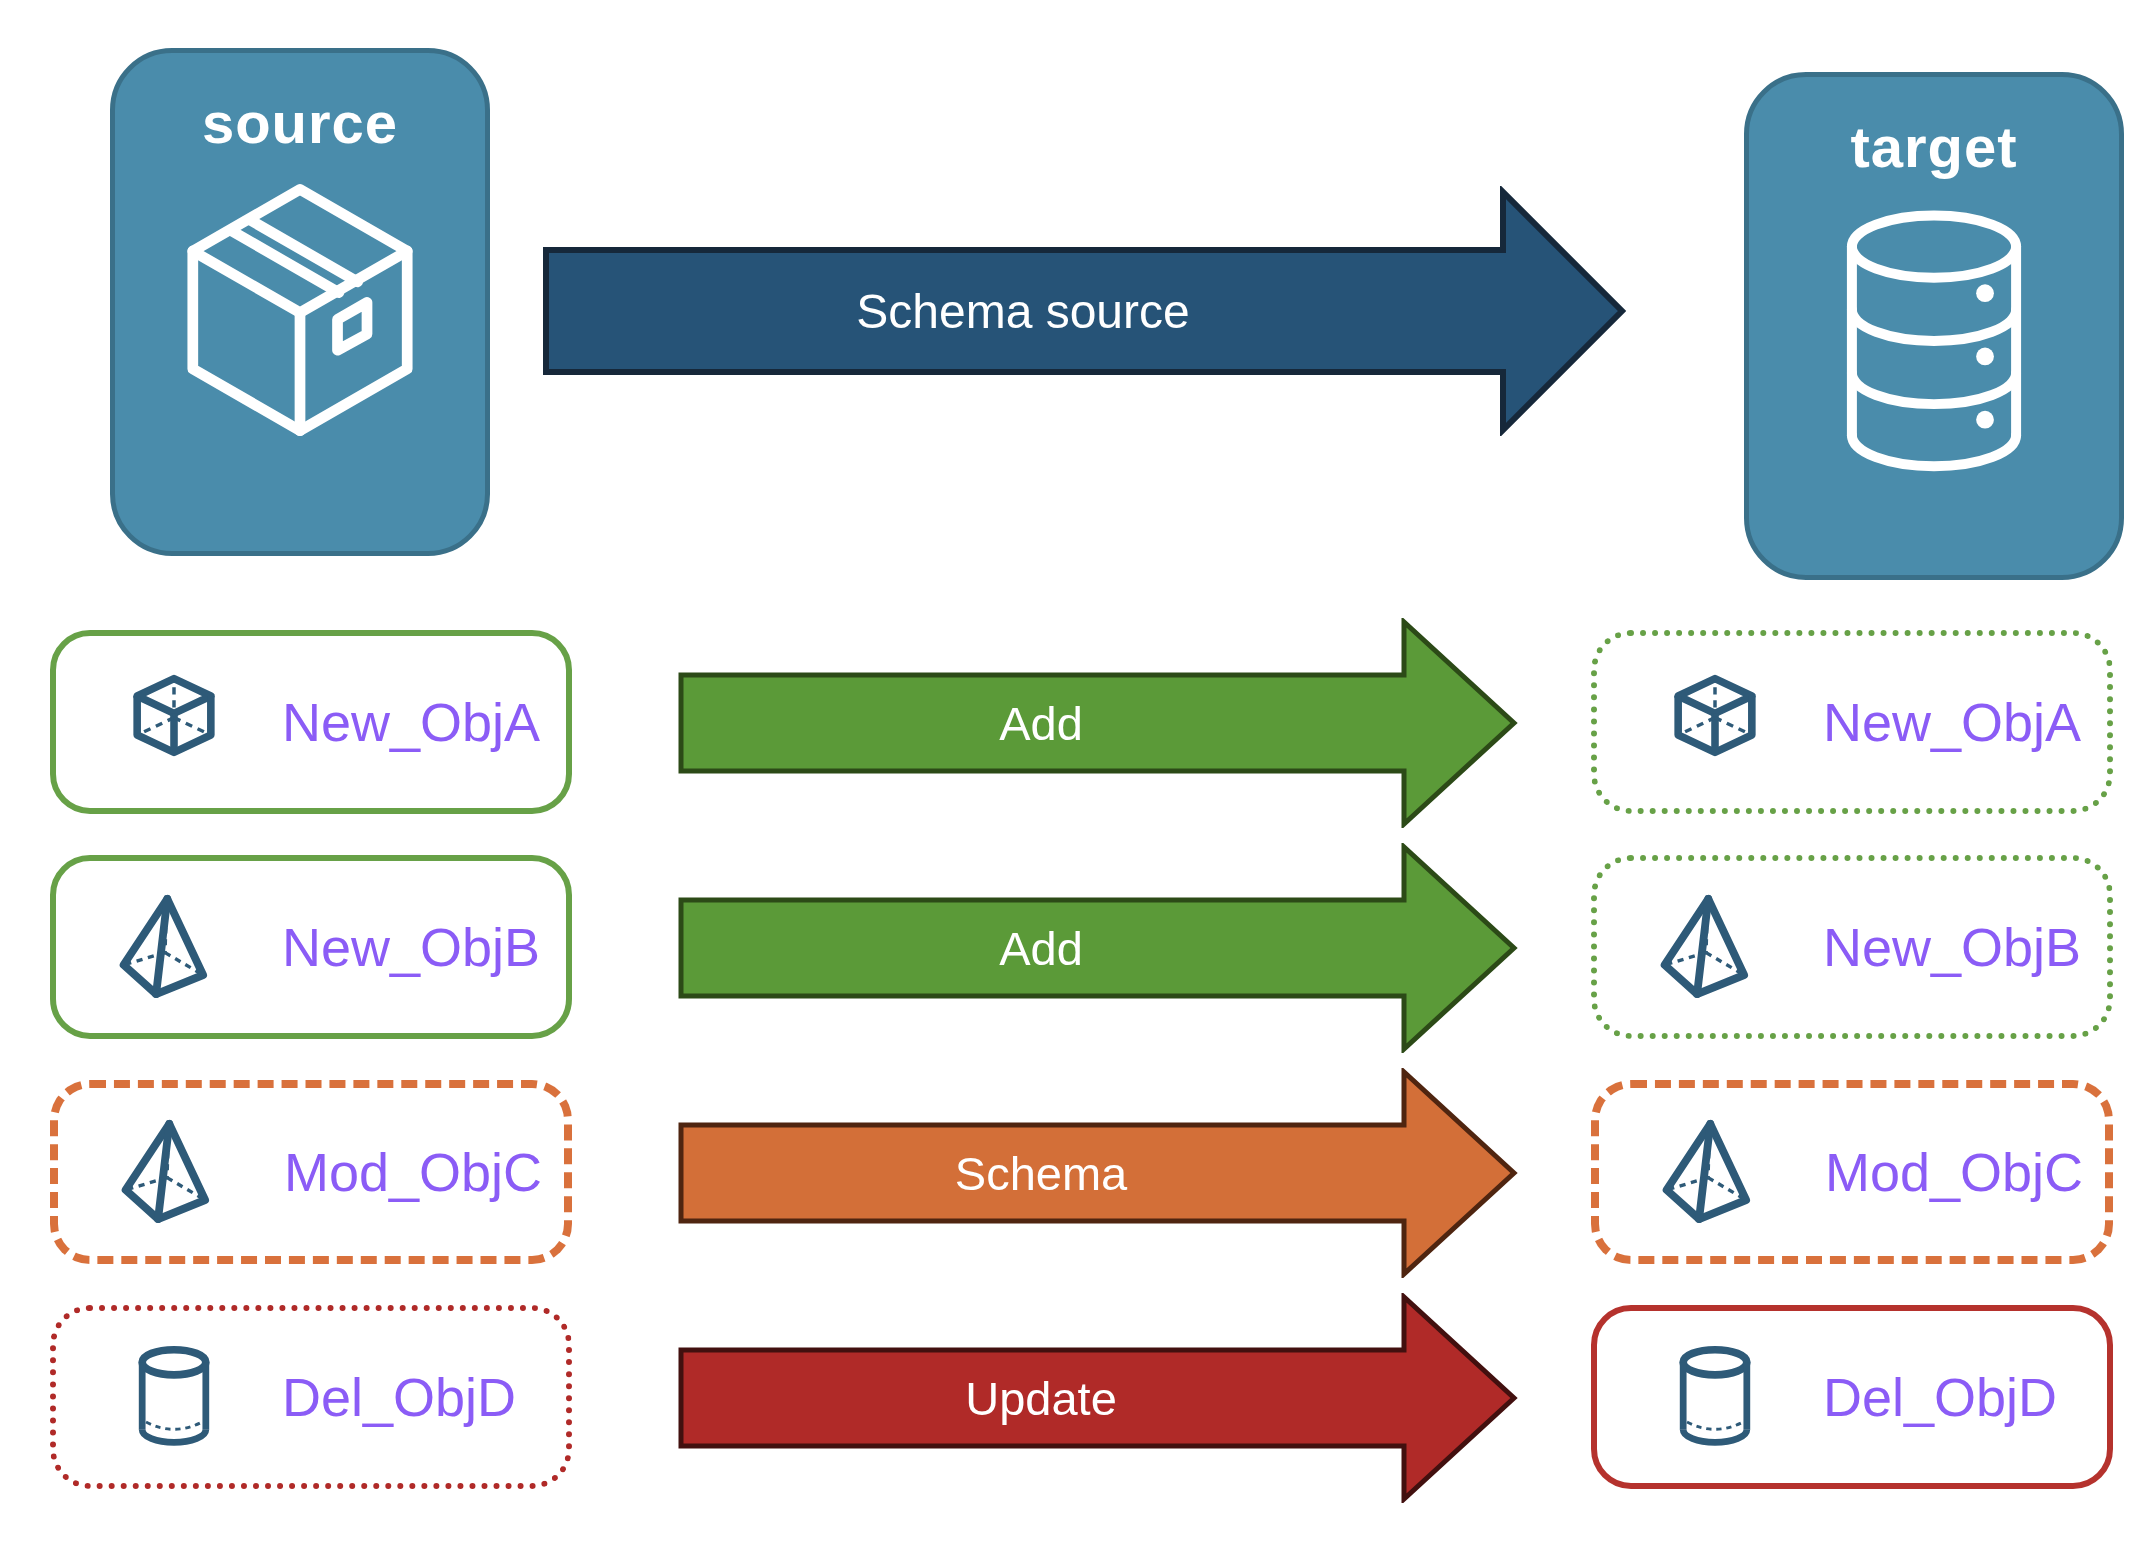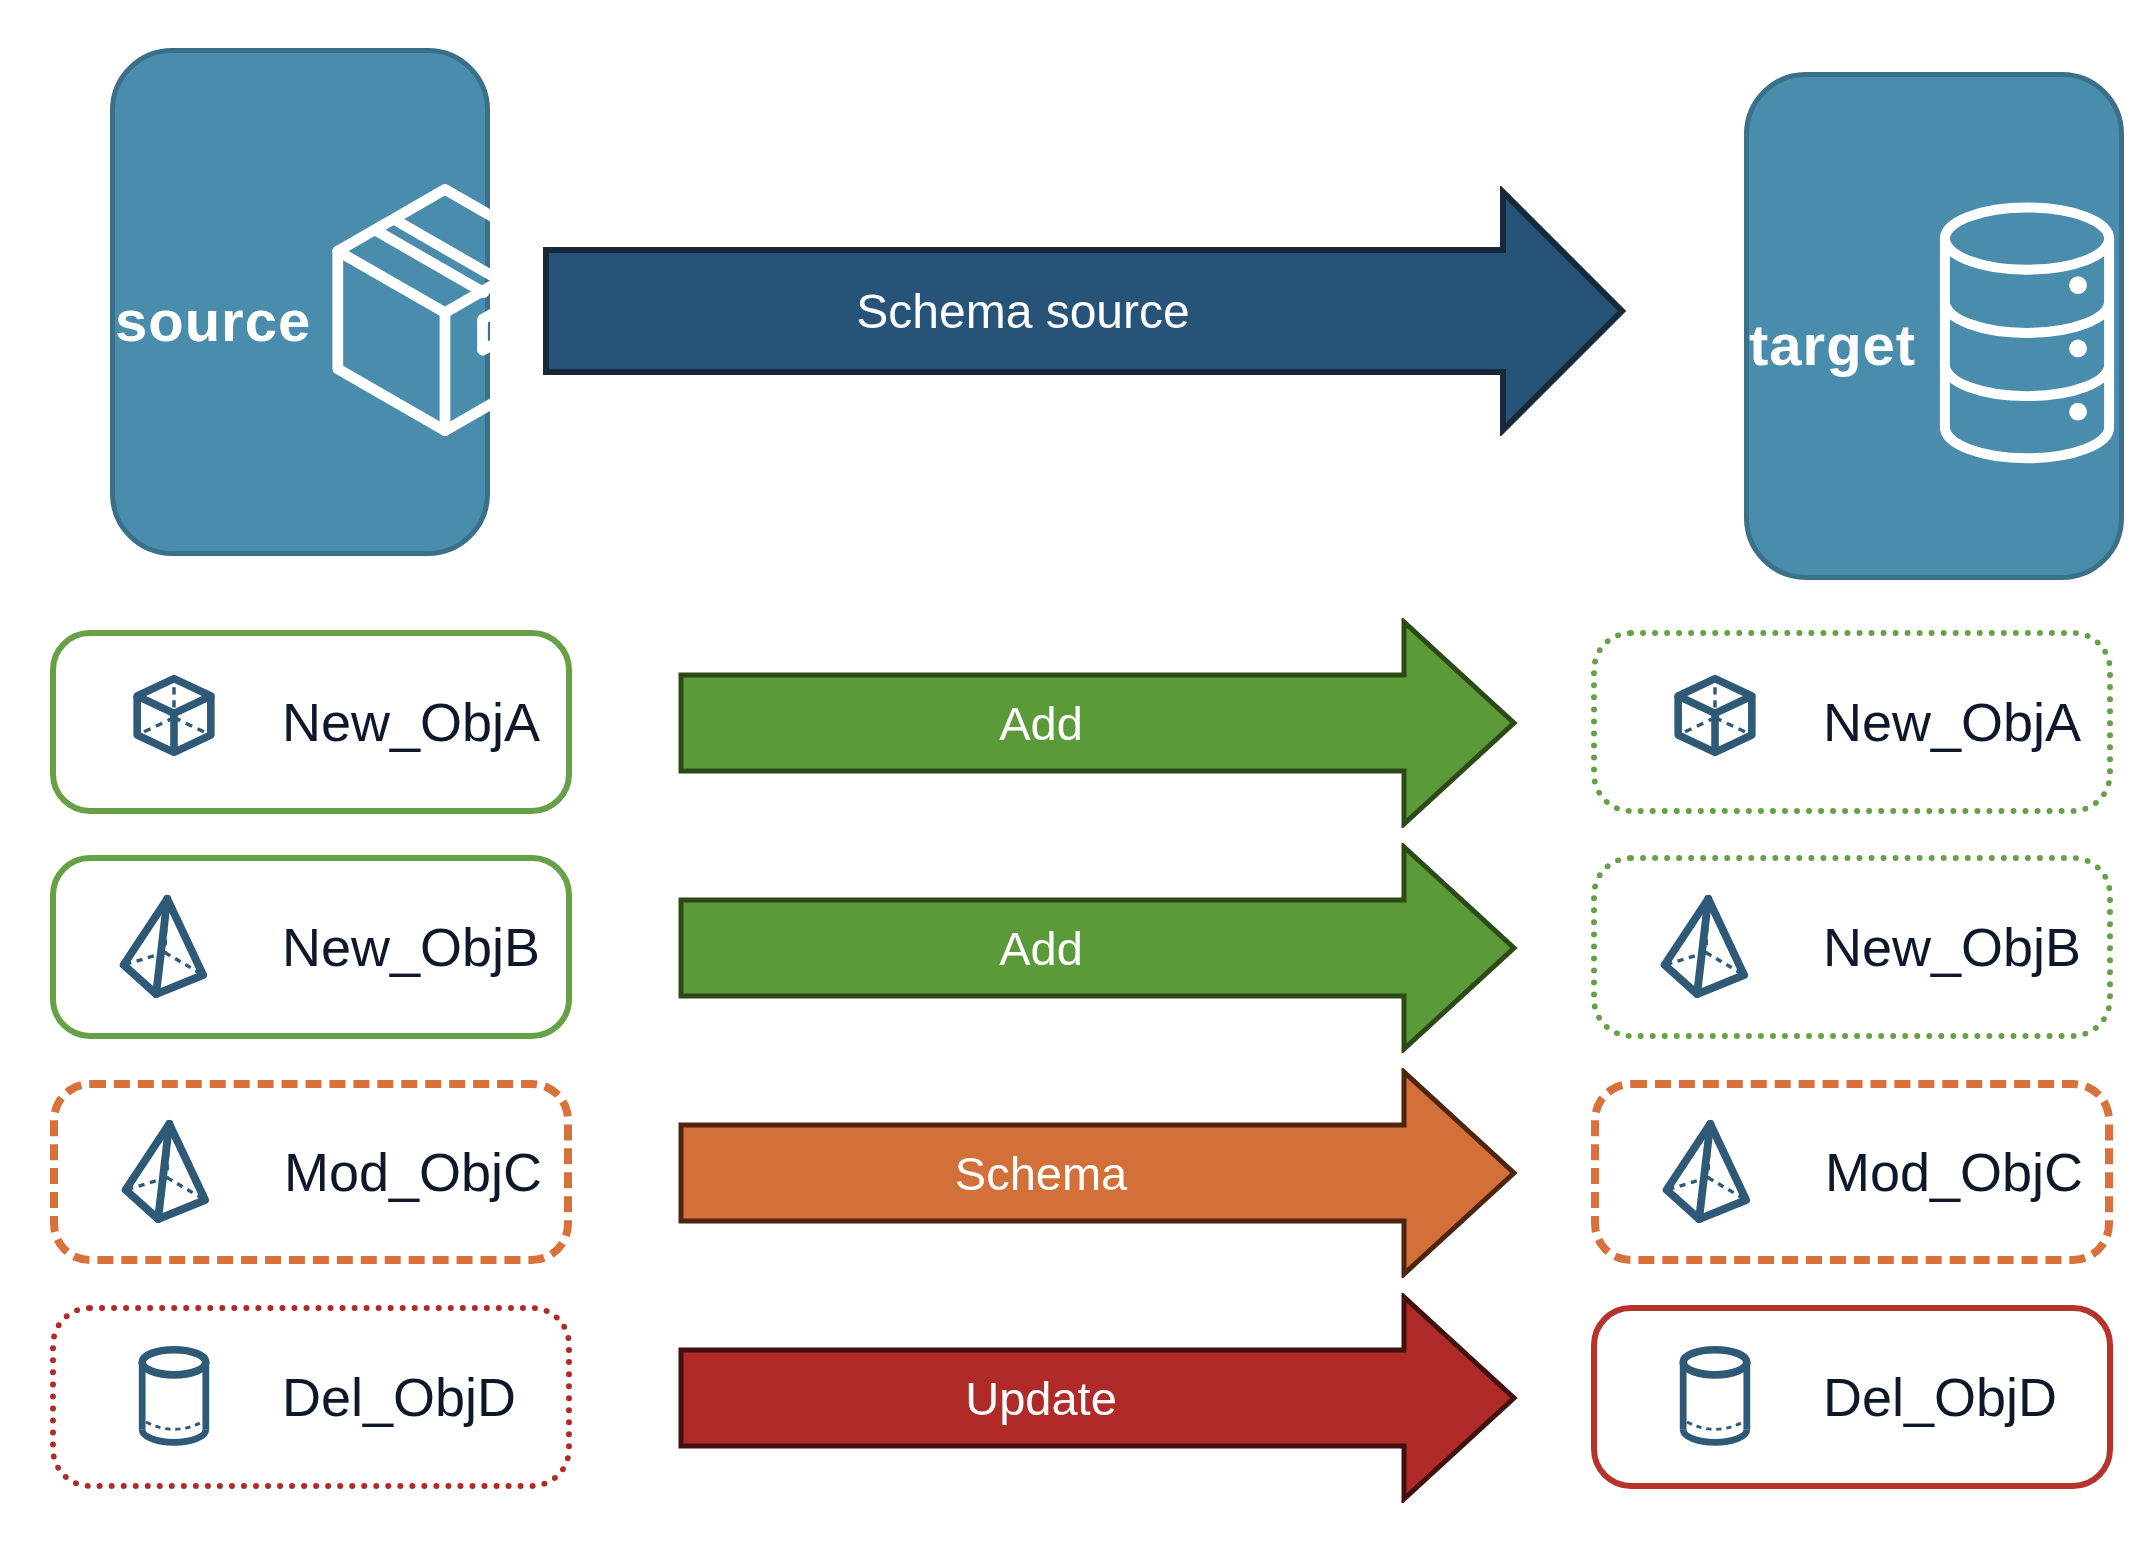--- a/index.html
+++ b/index.html
@@ -8,21 +8,21 @@
     width:2150px;height:1550px;
     background:#ffffff;
     font-family:"Liberation Sans",sans-serif;
     overflow:hidden;
   }
   
   .node{
     position:absolute;top:48px;width:380px;height:508px;
     background:#4a8cab;border:5px solid #3a7089;border-radius:62px;
     box-sizing:border-box;
-    display:flex;flex-direction:row;align-items:center;
+    display:flex;flex-direction:column;align-items:center;
   }
   .node-title{
     margin-top:36px;font-size:58px;font-weight:bold;color:#ffffff;letter-spacing:1px;
   }
   .node-icon{margin-top:20px;display:block;}
   
   .main-arrow{position:absolute;left:543px;top:186px;width:1085px;height:250px;}
   .row-arrow{position:absolute;left:678px;width:840px;height:210px;text-align:right;}
   .arrow-label{
     position:absolute;display:flex;align-items:center;justify-content:center;
@@ -34,21 +34,21 @@
   .item-box{
     position:absolute;width:522px;height:184px;background:#ffffff;
     border-radius:40px;box-sizing:border-box;
     display:flex;align-items:center;padding-left:62px;gap:52px;
   }
   .green-solid  {border:6px solid  #67a147;}
   .green-dotted {border:6px dotted #67a147;}
   .orange-dashed{border:8px dashed #d9713c;}
   .red-dotted   {border:6px dotted #b02a28;}
   .red-solid    {border:6px solid  #b5322d;}
-  .item-label{font-size:54px;color:#0f172a;white-space:nowrap;}
+  .item-label{font-size:54px;color:#8b5cf6;white-space:nowrap;}
   .obj-icon{
     width:112px;height:124px;flex:0 0 auto;
     display:flex;align-items:center;justify-content:center;
   }
   .col-left  {left:50px;}
   .col-right {left:1591px;}
 </style>
 </head>
 <body>
 

